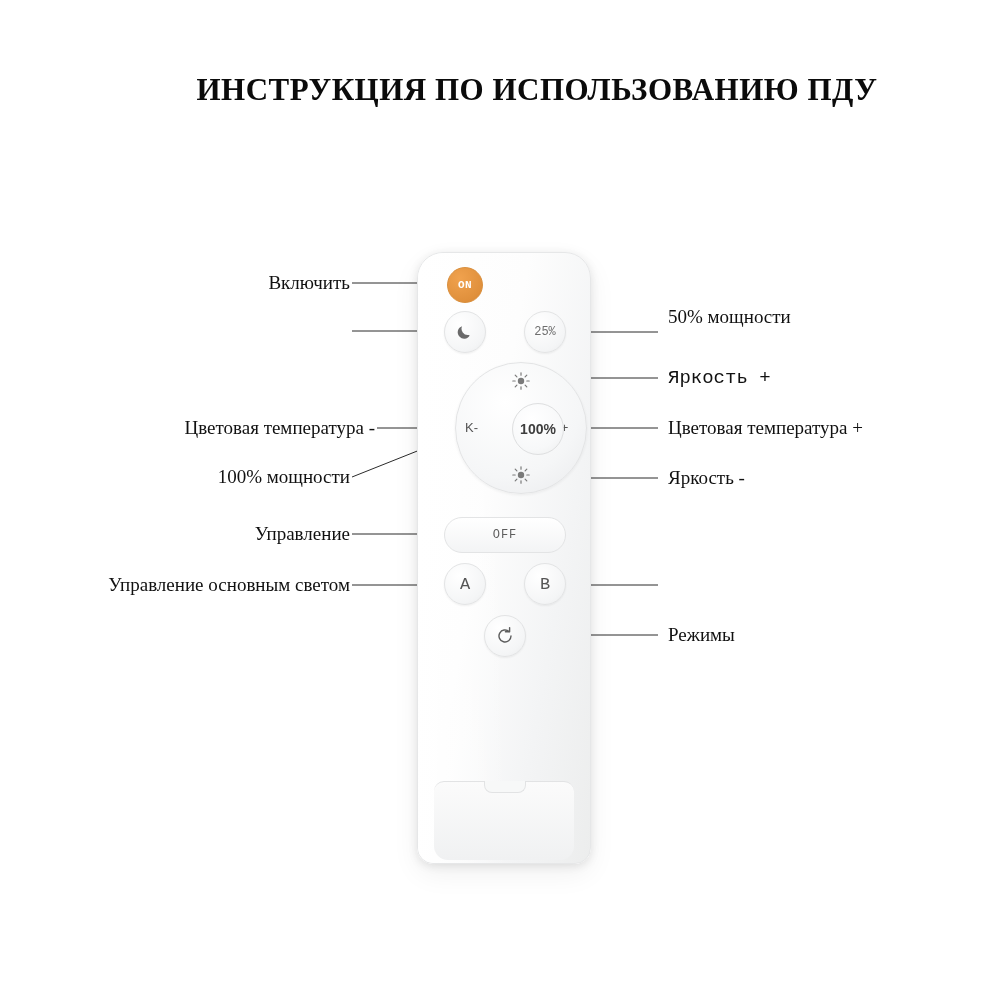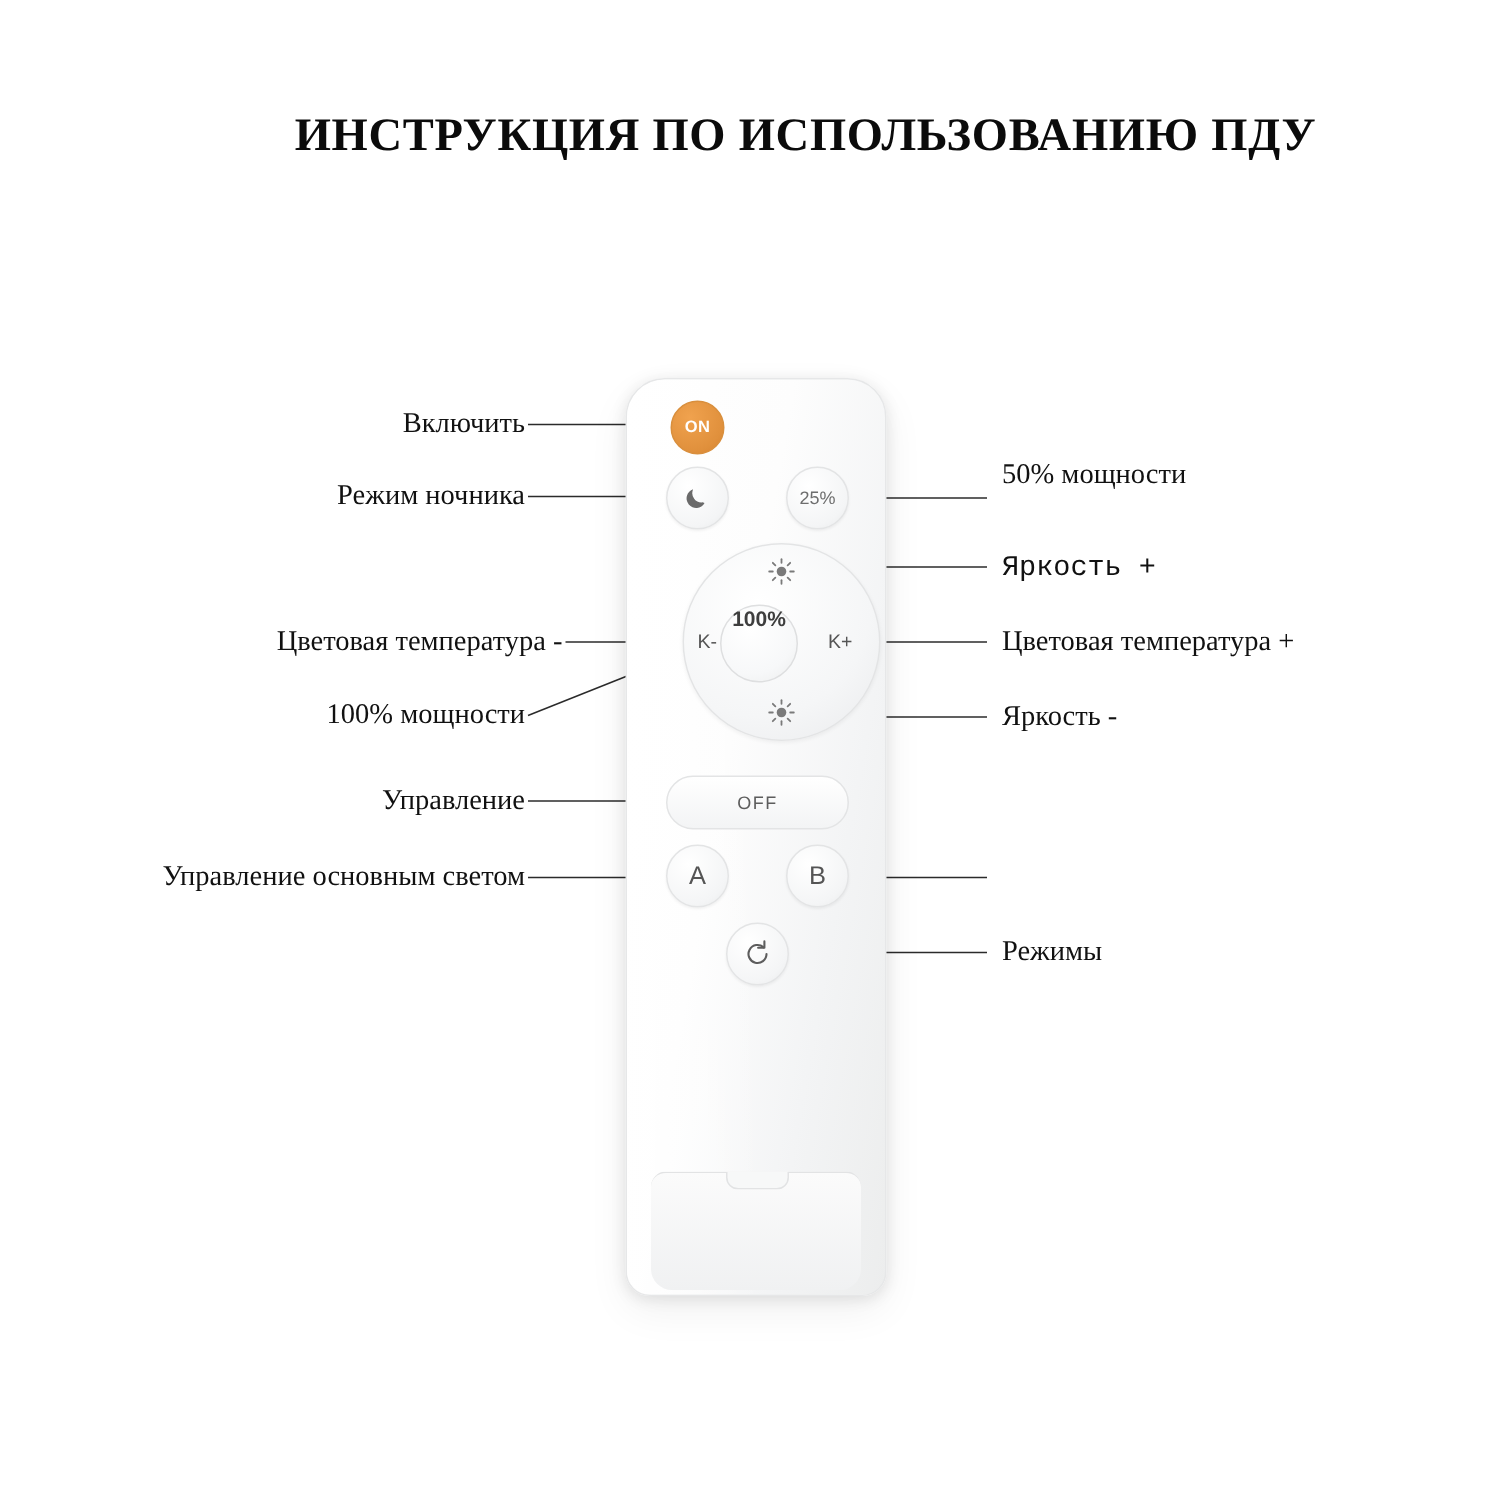--- a/index.html
+++ b/index.html
@@ -78,21 +78,21 @@
     background: #f7f8f8;
   }
 
   
   .btn {
     position: absolute;
     display: flex;
     align-items: center;
     justify-content: center;
     box-sizing: border-box;
-    font-family: Liberation Sans, sans-serif;
+    font-family: Liberation Mono, monospace;
     color: #5b5b5b;
     user-select: none;
   }
   .btn-round {
     border-radius: 50%;
     background: radial-gradient(circle at 35% 30%, #ffffff, #f4f5f6 70%, #e9eaeb 100%);
     border: 1px solid #e3e4e5;
     box-shadow: 0 1px 2px rgba(0,0,0,0.06);
   }
   .btn-on {
@@ -132,28 +132,29 @@
     top: 362px;
     width: 130px;
     height: 130px;
     border-radius: 50%;
     background: radial-gradient(circle at 38% 30%, #ffffff, #f5f6f7 62%, #e9eaec 100%);
     border: 1px solid #e3e4e5;
     box-shadow: 0 1px 3px rgba(0,0,0,0.06);
   }
   .dial-inner {
     position: absolute;
-    left: 24px;
+    left: 56px;
     top: 40px;
     width: 50px;
     height: 50px;
     border-radius: 50%;
     background: radial-gradient(circle at 38% 30%, #ffffff, #f7f8f9 65%, #eceded 100%);
     border: 1px solid #dedfe0;
     display: flex;
+    align-items: center;
     justify-content: center;
     font-family: "Liberation Sans", sans-serif;
     font-size: 14px;
     font-weight: bold;
     color: #3e3e3e;
   }
   .dial-label {
     position: absolute;
     font-family: "Liberation Sans", sans-serif;
     font-size: 13px;
@@ -335,21 +336,20 @@
 
   <div class="btn btn-round btn-mode">
     <svg width="22" height="22" viewBox="0 0 22 22">
       <path d="M17 11a6 6 0 1 1-1.9-4.4" fill="none" stroke="#5d5d5d" stroke-width="1.4" stroke-linecap="round"></path>
       <path d="M15.6 2.6v4.2h-4.2" fill="none" stroke="#5d5d5d" stroke-width="1.4" stroke-linecap="round" stroke-linejoin="round"></path>
     </svg>
   </div>
 
   <div class="label right-aligned" style="left:150px; top:272px; width:200px;">Включить</div>
 
-  <div class="label right-aligned" style="left:110px; top:320px; width:240px;">Режим ночника</div>
 
   <div class="label" style="left:668px; top:306px;">50% мощности</div>
 
   <div class="label" style="left:668px; top:367px;font-family:Liberation Mono, monospace;">Яркость +</div>
 
   <div class="label right-aligned" style="left:77px; top:417px; width:298px;">Цветовая температура -</div>
 
   <div class="label" style="left:668px; top:417px;">Цветовая температура +</div>
 
   <div class="label right-aligned" style="left:110px; top:466px; width:240px;">100% мощности</div>

